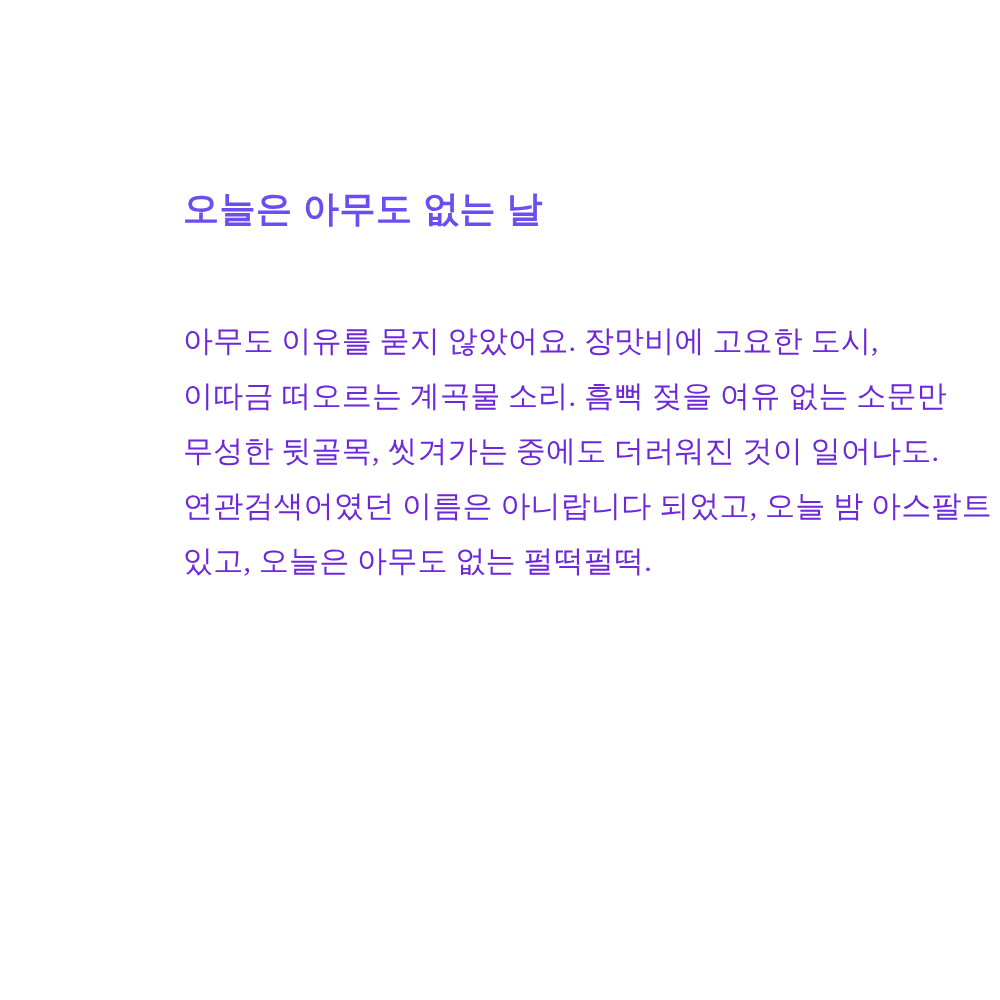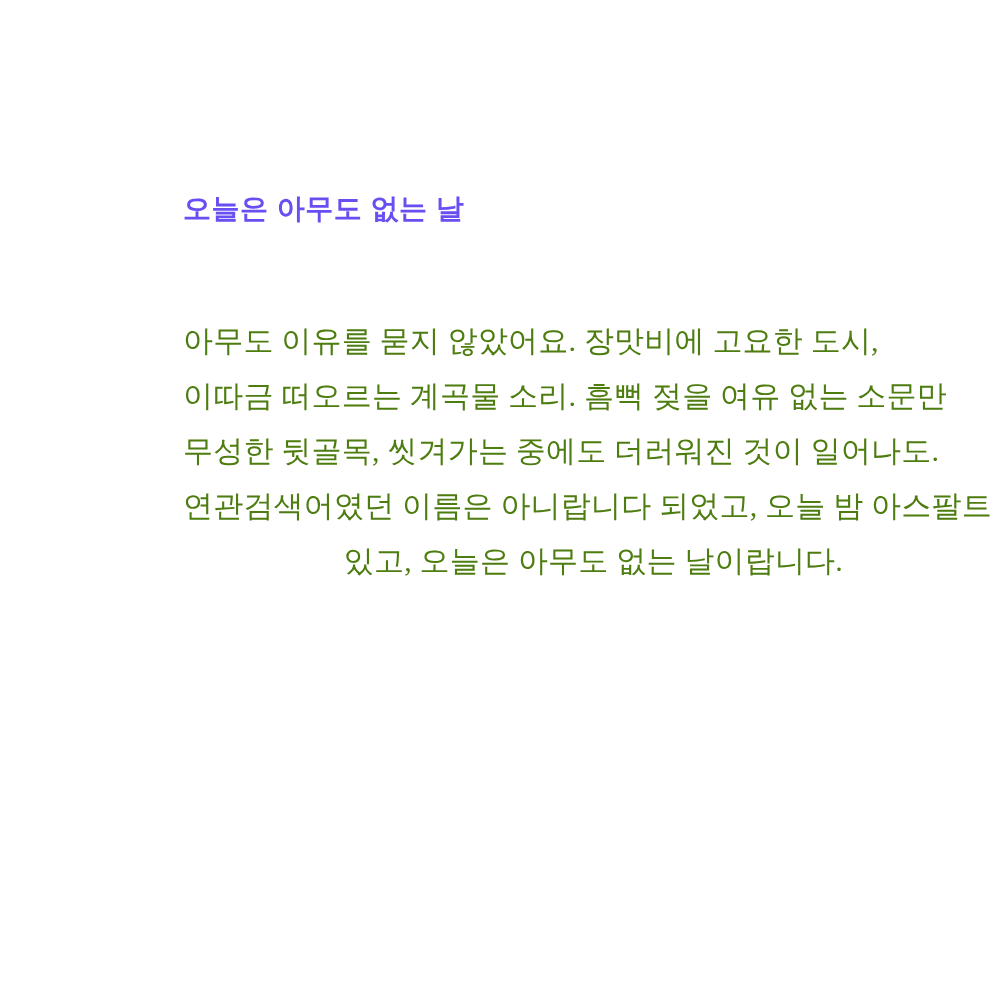--- a/index.html
+++ b/index.html
@@ -21,21 +21,21 @@
   .content {
     position: absolute;
     top: 193px;
     left: 183px;
     width: 660px;
   }
 
   .doc-title {
     font-family: "Liberation Sans", "DejaVu Sans", sans-serif;
     font-weight: 700;
-    font-size: 28px;
+    font-size: 36px;
     line-height: 32px;
     letter-spacing: 0.5px;
   }
 
   .doc-body {
     margin-top: 88px;
     font-family: "Liberation Serif", "DejaVu Serif", serif;
     font-size: 30px;
     font-weight: 400;
     letter-spacing: 0.2px;
@@ -48,22 +48,22 @@
   }
 </style>
 </head>
 <body style="background: rgb(255, 255, 255);">
 
 <div class="page">
   <div class="content">
 
     <h1 class="doc-title" style="color: rgb(106, 78, 242);">오늘은 아무도 없는 날</h1>
 
-    <div class="doc-body" style="color: #4d7c0f; text-align: right;">
+    <div class="doc-body" style="color: #6d28d9;">
       <div class="doc-line">아무도 이유를 묻지 않았어요. 장맛비에 고요한 도시,</div>
       <div class="doc-line">이따금 떠오르는 계곡물 소리. 흠뻑 젖을 여유 없는 소문만</div>
       <div class="doc-line">무성한 뒷골목, 씻겨가는 중에도 더러워진 것이 일어나도.</div>
       <div class="doc-line">연관검색어였던 이름은 아니랍니다 되었고, 오늘 밤 아스팔트</div>
-      <div class="doc-line">있고, 오늘은 아무도 없는 날이랍니다.</div>
+      <div class="doc-line">있고, 오늘은 아무도 없는 펄떡펄떡.</div>
     </div>
 
   </div>
 </div>
 
 </body></html>

